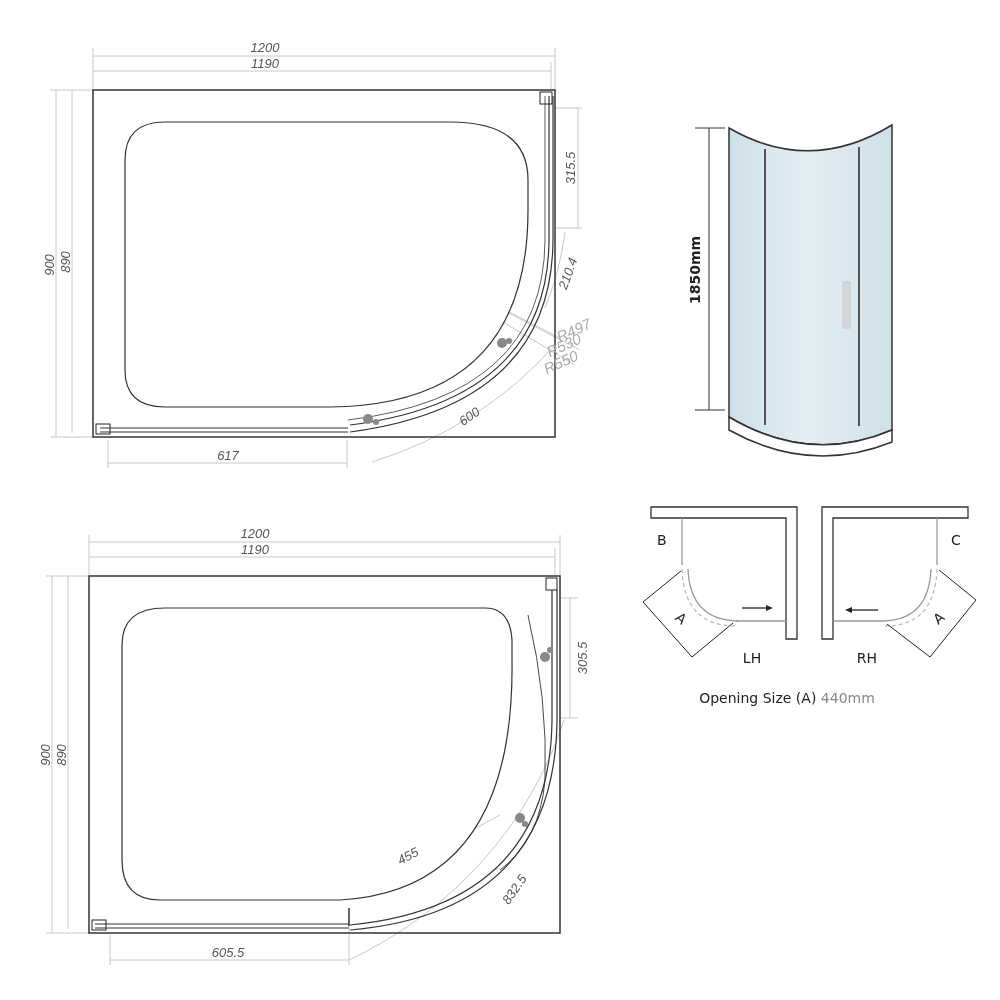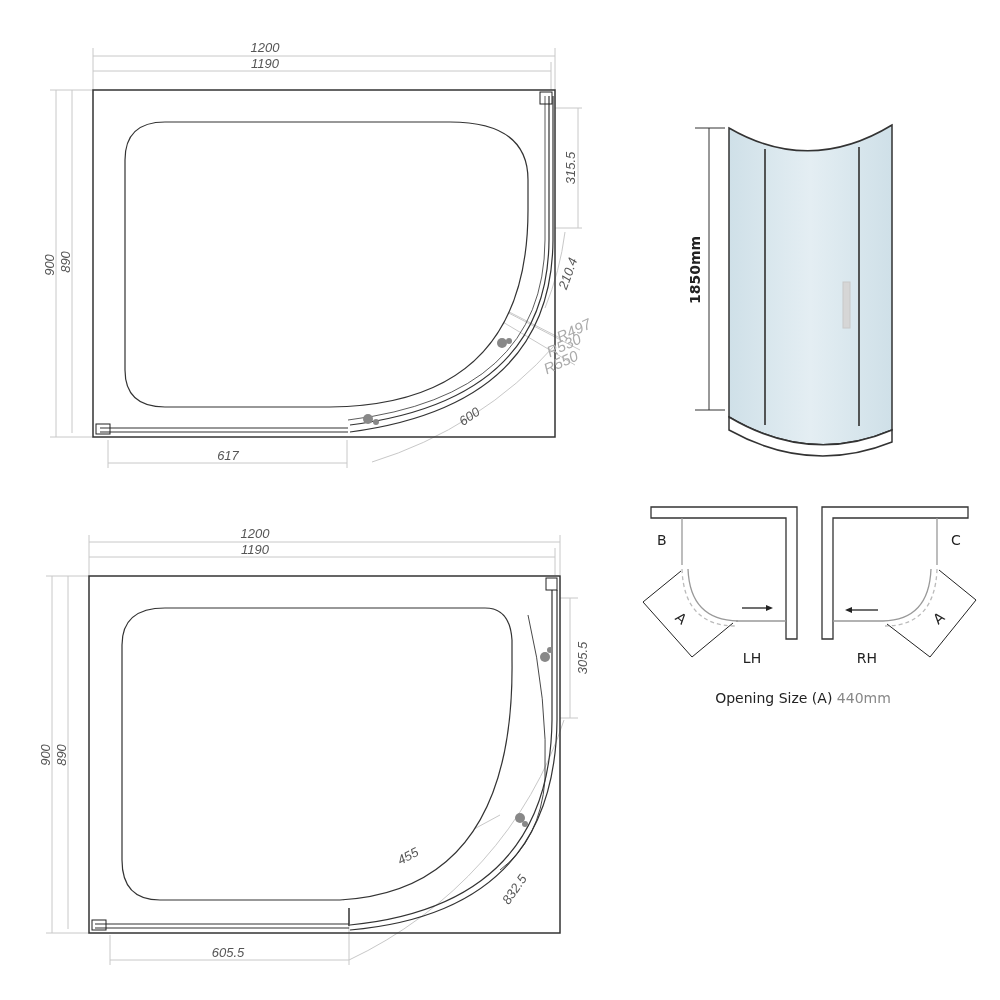--- a/index.html
+++ b/index.html
@@ -1,21 +1,21 @@
 <!DOCTYPE html>
 <html><head>
 <meta charset="utf-8">
 <style>
   html, body { margin:0; padding:0; background:#ffffff; }
   body { width:1000px; height:1000px; position:relative; overflow:hidden; font-family:"Liberation Sans", sans-serif; }
   svg { position:absolute; left:0; top:0; }
   .dim { font-family:"Liberation Sans", sans-serif; font-style:italic; fill:#555; font-size:13px; }
   .dimlight { font-family:"Liberation Sans", sans-serif; font-style:italic; fill:#aaa; font-size:15px; }
   .lbl { font-family:"DejaVu Sans", sans-serif; fill:#222; font-size:14px; }
-  .caption { position:absolute; left:688px; top:690px; width:230px; text-align:center; font-family:"DejaVu Sans", sans-serif; font-size:14px; color:#222; }
+  .caption { position:absolute; left:672px; top:690px; width:230px; text-align:center; font-family:"DejaVu Sans", sans-serif; font-size:14px; color:#222; }
   .caption .val { color:#888; }
 </style>
 </head>
 <body>
 
 <svg width="1000" height="1000" viewBox="0 0 1000 1000">
   <g stroke="#c8c8c8" stroke-width="1" fill="none">
     <line x1="93" y1="48" x2="93" y2="90"></line>
     <line x1="555" y1="48" x2="555" y2="90"></line>
     <line x1="551" y1="62" x2="551" y2="90"></line>

